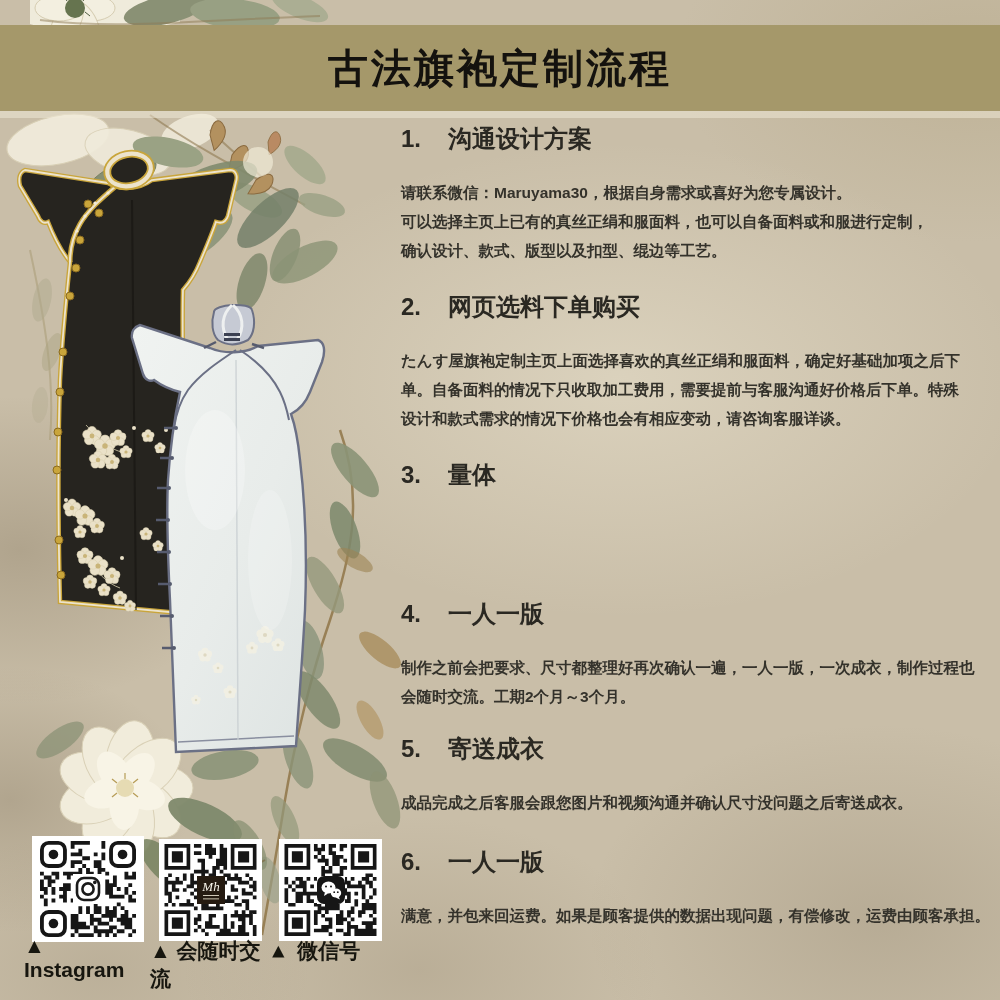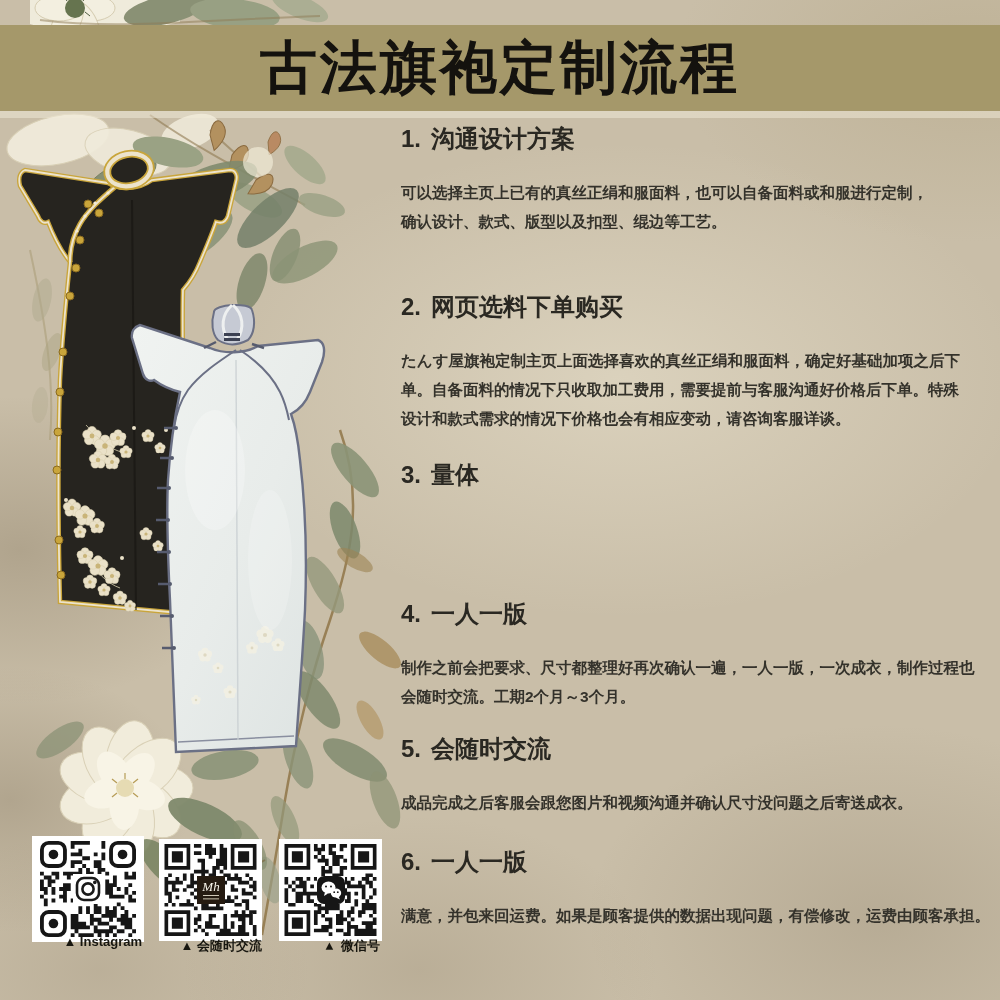--- a/index.html
+++ b/index.html
@@ -14,34 +14,34 @@
       radial-gradient(ellipse 560px 330px at 62% 38%, rgba(236,229,209,.50), transparent 72%),
       radial-gradient(ellipse 420px 280px at 88% 92%, rgba(120,106,82,.22), transparent 70%),
       radial-gradient(ellipse 340px 220px at 42% 97%, rgba(126,111,85,.20), transparent 70%),
       radial-gradient(ellipse 300px 200px at 10% 97%, rgba(126,111,85,.18), transparent 70%);
   }
   svg.layer{position:absolute;inset:0;width:1000px;height:1000px;}
   .flora{z-index:1;}
   .dresses{z-index:2;}
   .banner{position:absolute;left:0;right:0;top:25px;height:86px;background:#a5986a;z-index:5;
           display:flex;align-items:center;justify-content:center;}
-  .banner h1{margin:0;font-size:57px;font-weight:900;color:#14120e;letter-spacing:3px;}
+  .banner h1{margin:0;font-size:40px;font-weight:900;color:#14120e;letter-spacing:3px;}
   .banner-underline{position:absolute;left:0;right:0;top:111px;height:7px;background:rgba(241,235,217,.5);z-index:4;}
 
   .step{position:absolute;left:401px;width:596px;z-index:5;}
   .step-h{display:flex;align-items:baseline;font-size:24px;font-weight:600;color:#2a2822;line-height:30px;}
-  .step-h .lab{margin-left:10px;}
+  .step-h .lab{margin-left:27px;}
   .step-b{margin-top:24px;font-size:15.5px;font-weight:700;color:#34322b;line-height:29px;}
   .step1{top:124px;} .step2{top:292px;} .step3{top:460px;}
   .step4{top:599px;} .step5{top:734px;} .step6{top:847px;}
 
   .qr-tile{position:absolute;background:#ffffff;padding:5px;z-index:6;}
   .qr-tile svg.qr-svg{display:block;width:100%;height:100%;background:#fff;}
   .qr-logo{position:absolute;left:50%;top:50%;transform:translate(-50%,-50%);background:#fff;line-height:0;}
-  .qr-label{position:absolute;font-size:13px;font-weight:700;color:#17160f;text-align:right;z-index:6;}
+  .qr-label{position:absolute;font-size:21px;font-weight:700;color:#17160f;text-align:left;z-index:6;}
   .tile1{left:32px;top:836px;width:102px;height:96px;}
   .tile2{left:159px;top:839px;width:93px;height:92px;}
   .tile3{left:279px;top:839px;width:93px;height:92px;}
   .lab1{left:24px;top:934px;width:118px;}
   .lab2{left:150px;top:937px;width:112px;}
   .lab3{left:272px;top:937px;width:108px;font-family:Liberation Mono, monospace;}
 </style>
 </head>
 <body>
 
@@ -310,20 +310,21 @@
   <div class="banner">
     <h1>古法旗袍定制流程</h1>
   </div>
 
   <div class="step step1">
     <div class="step-h">
       <span class="num">1.</span>
       <span class="lab">沟通设计方案</span>
     </div>
     <div class="step-b">
+      <div>请联系微信：Maruyama30，根据自身需求或喜好为您专属设计。</div>
       <div>可以选择主页上已有的真丝正绢和服面料，也可以自备面料或和服进行定制，</div>
       <div>确认设计、款式、版型以及扣型、绲边等工艺。</div>
     </div>
   </div>
 
   <div class="step step2">
     <div class="step-h">
       <span class="num">2.</span>
       <span class="lab">网页选料下单购买</span>
     </div>
@@ -348,21 +349,21 @@
     </div>
     <div class="step-b">
       <div>制作之前会把要求、尺寸都整理好再次确认一遍，一人一版，一次成衣，制作过程也</div>
       <div>会随时交流。工期2个月～3个月。</div>
     </div>
   </div>
 
   <div class="step step5">
     <div class="step-h">
       <span class="num">5.</span>
-      <span class="lab">会随时交流</span>
+      <span class="lab">寄送成衣</span>
     </div>
     <div class="step-b">
       <div>成品完成之后客服会跟您图片和视频沟通并确认尺寸没问题之后寄送成衣。</div>
     </div>
   </div>
 
   <div class="step step6">
     <div class="step-h">
       <span class="num">6.</span>
       <span class="lab">一人一版</span>

